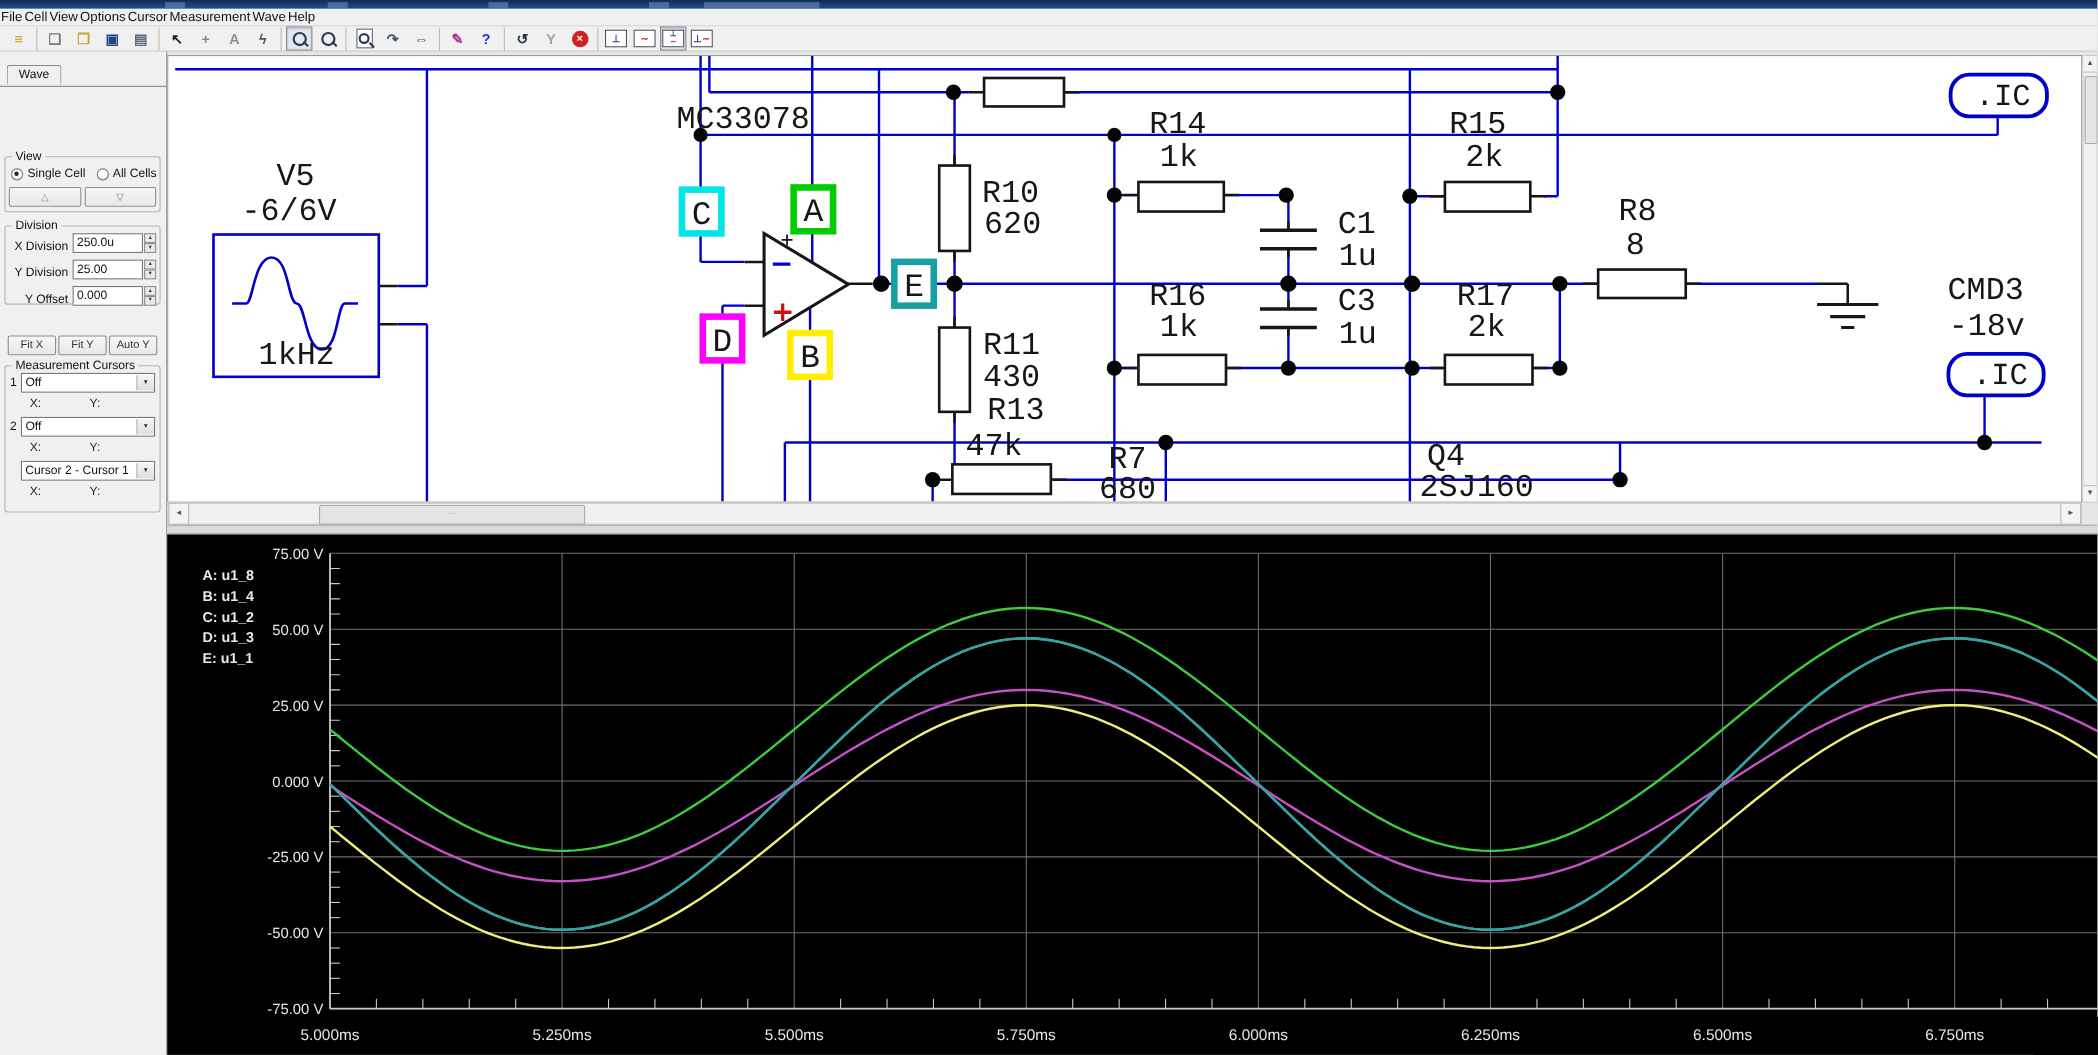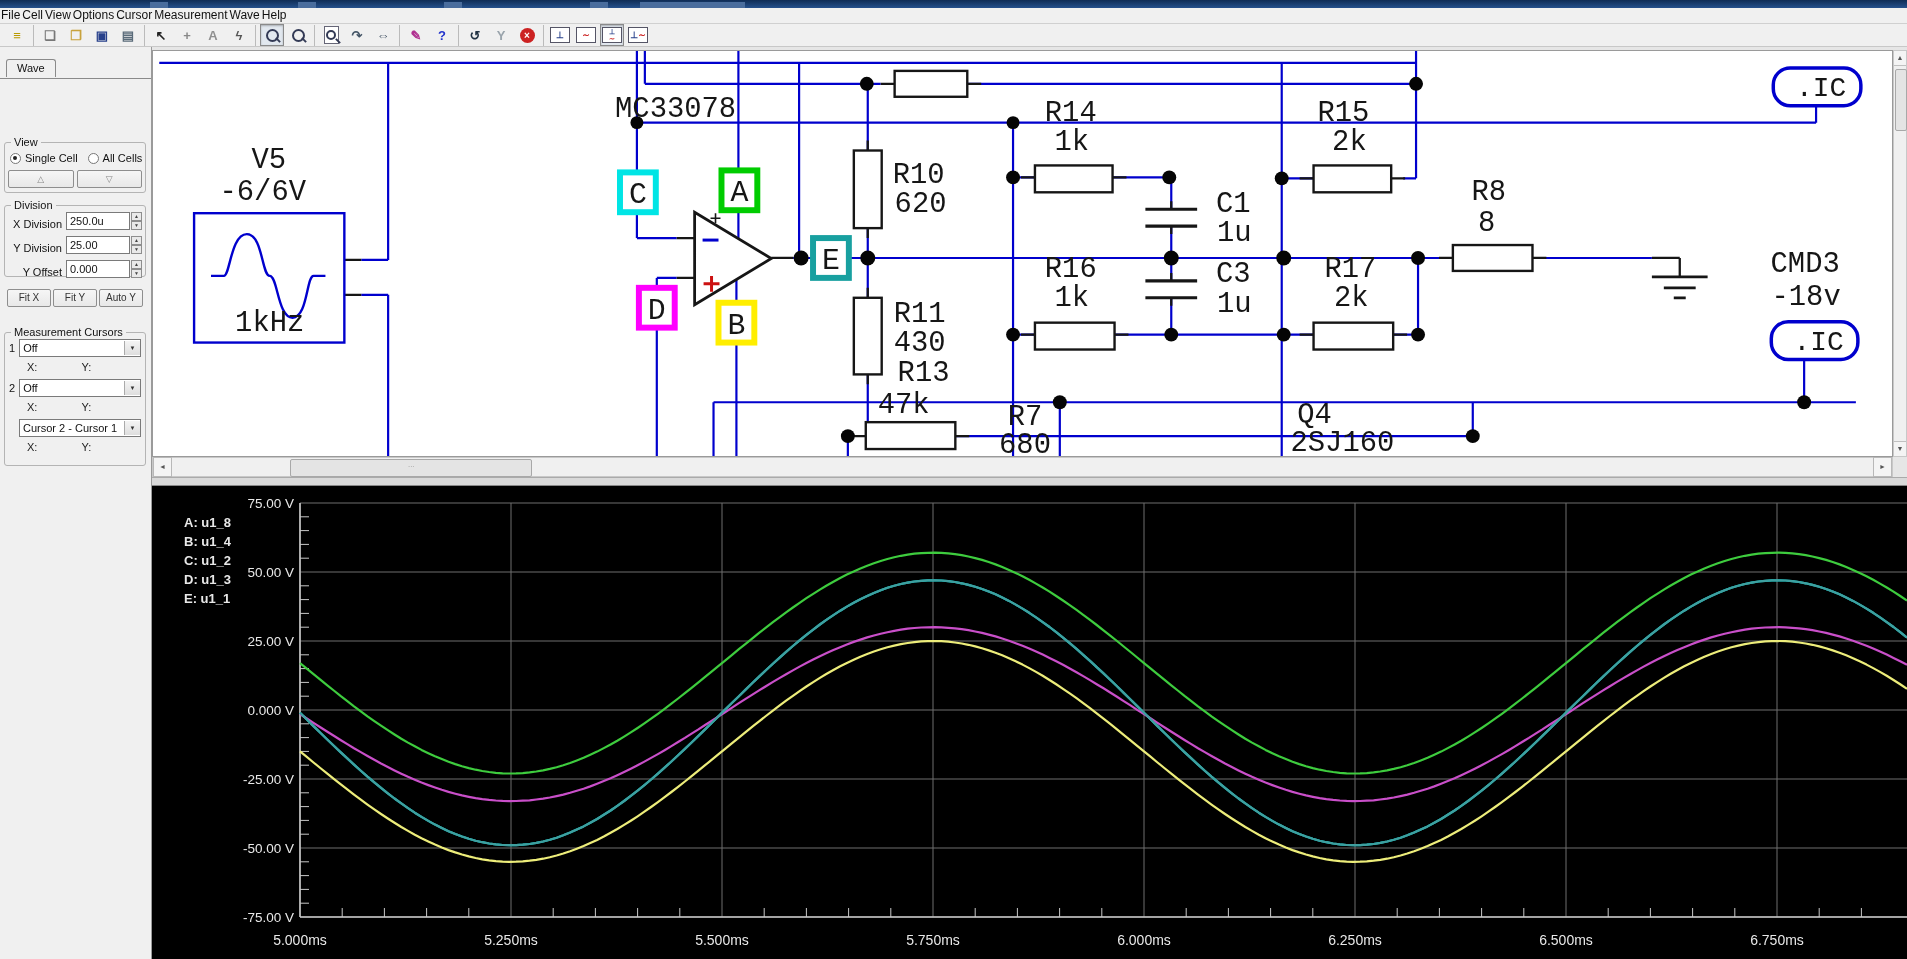--- a/index.html
+++ b/index.html
@@ -215,21 +215,21 @@
       </div>
       <div class="field-row">
         <span class="lbl">Y Offset</span>
         <span class="tbox">0.000</span>
         <span class="spin">
             <span>▲</span>
             <span>▼</span>
           </span>
       </div>
     </div>
-    <div class="fit-btns" style="position:absolute;left:4px;top:236px;width:142px;box-sizing:border-box">
+    <div class="fit-btns" style="position:absolute;left:4px;top:252px;width:142px;box-sizing:border-box">
       <div class="btn">Fit X</div>
       <div class="btn">Fit Y</div>
       <div class="btn">Auto Y</div>
     </div>
 
     <div class="grp" style="top:285px;height:134px">
       <div class="grp-label">Measurement Cursors</div>
       <div class="cur-row">
         <span>1</span>
         <span class="combo">

